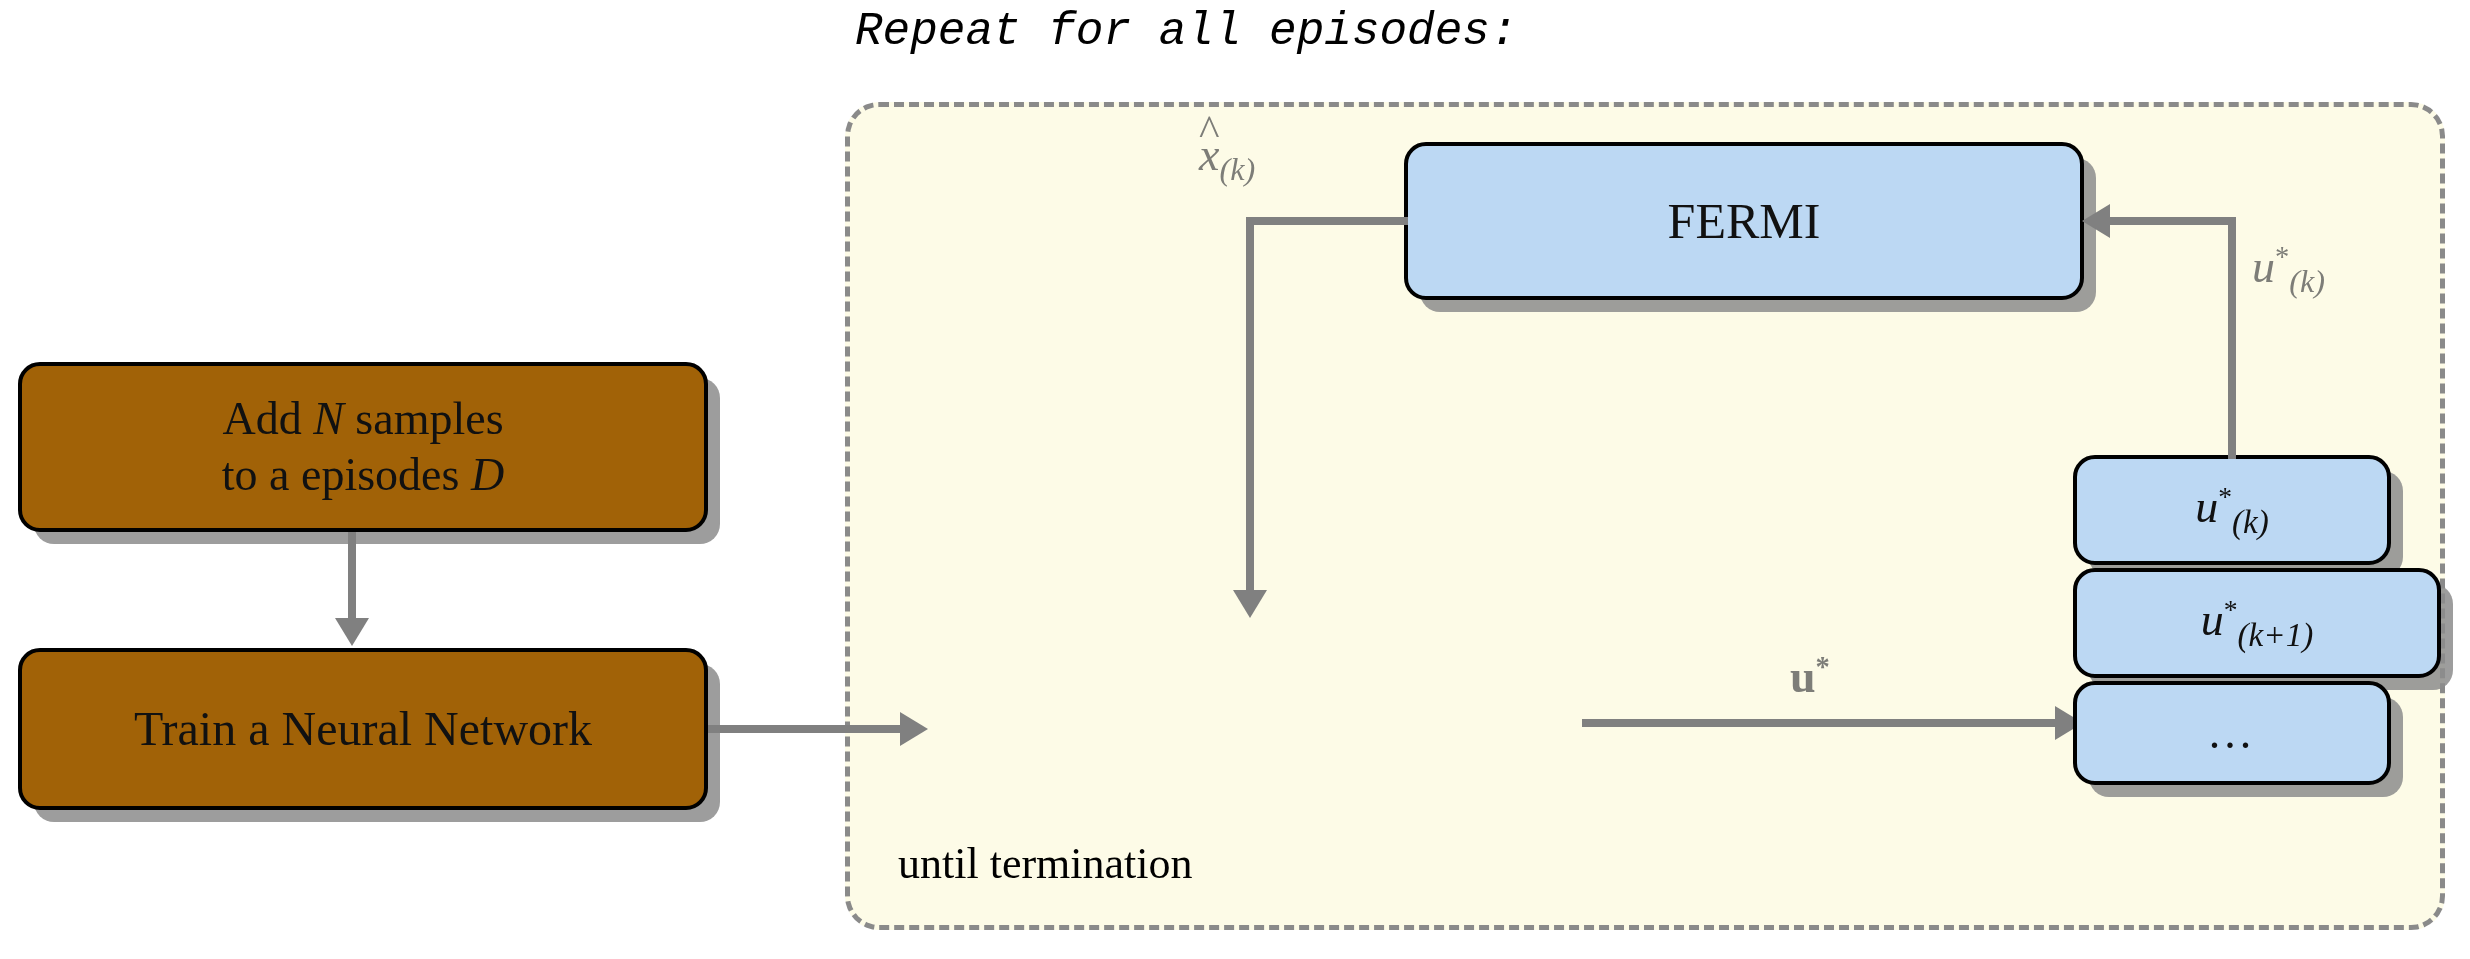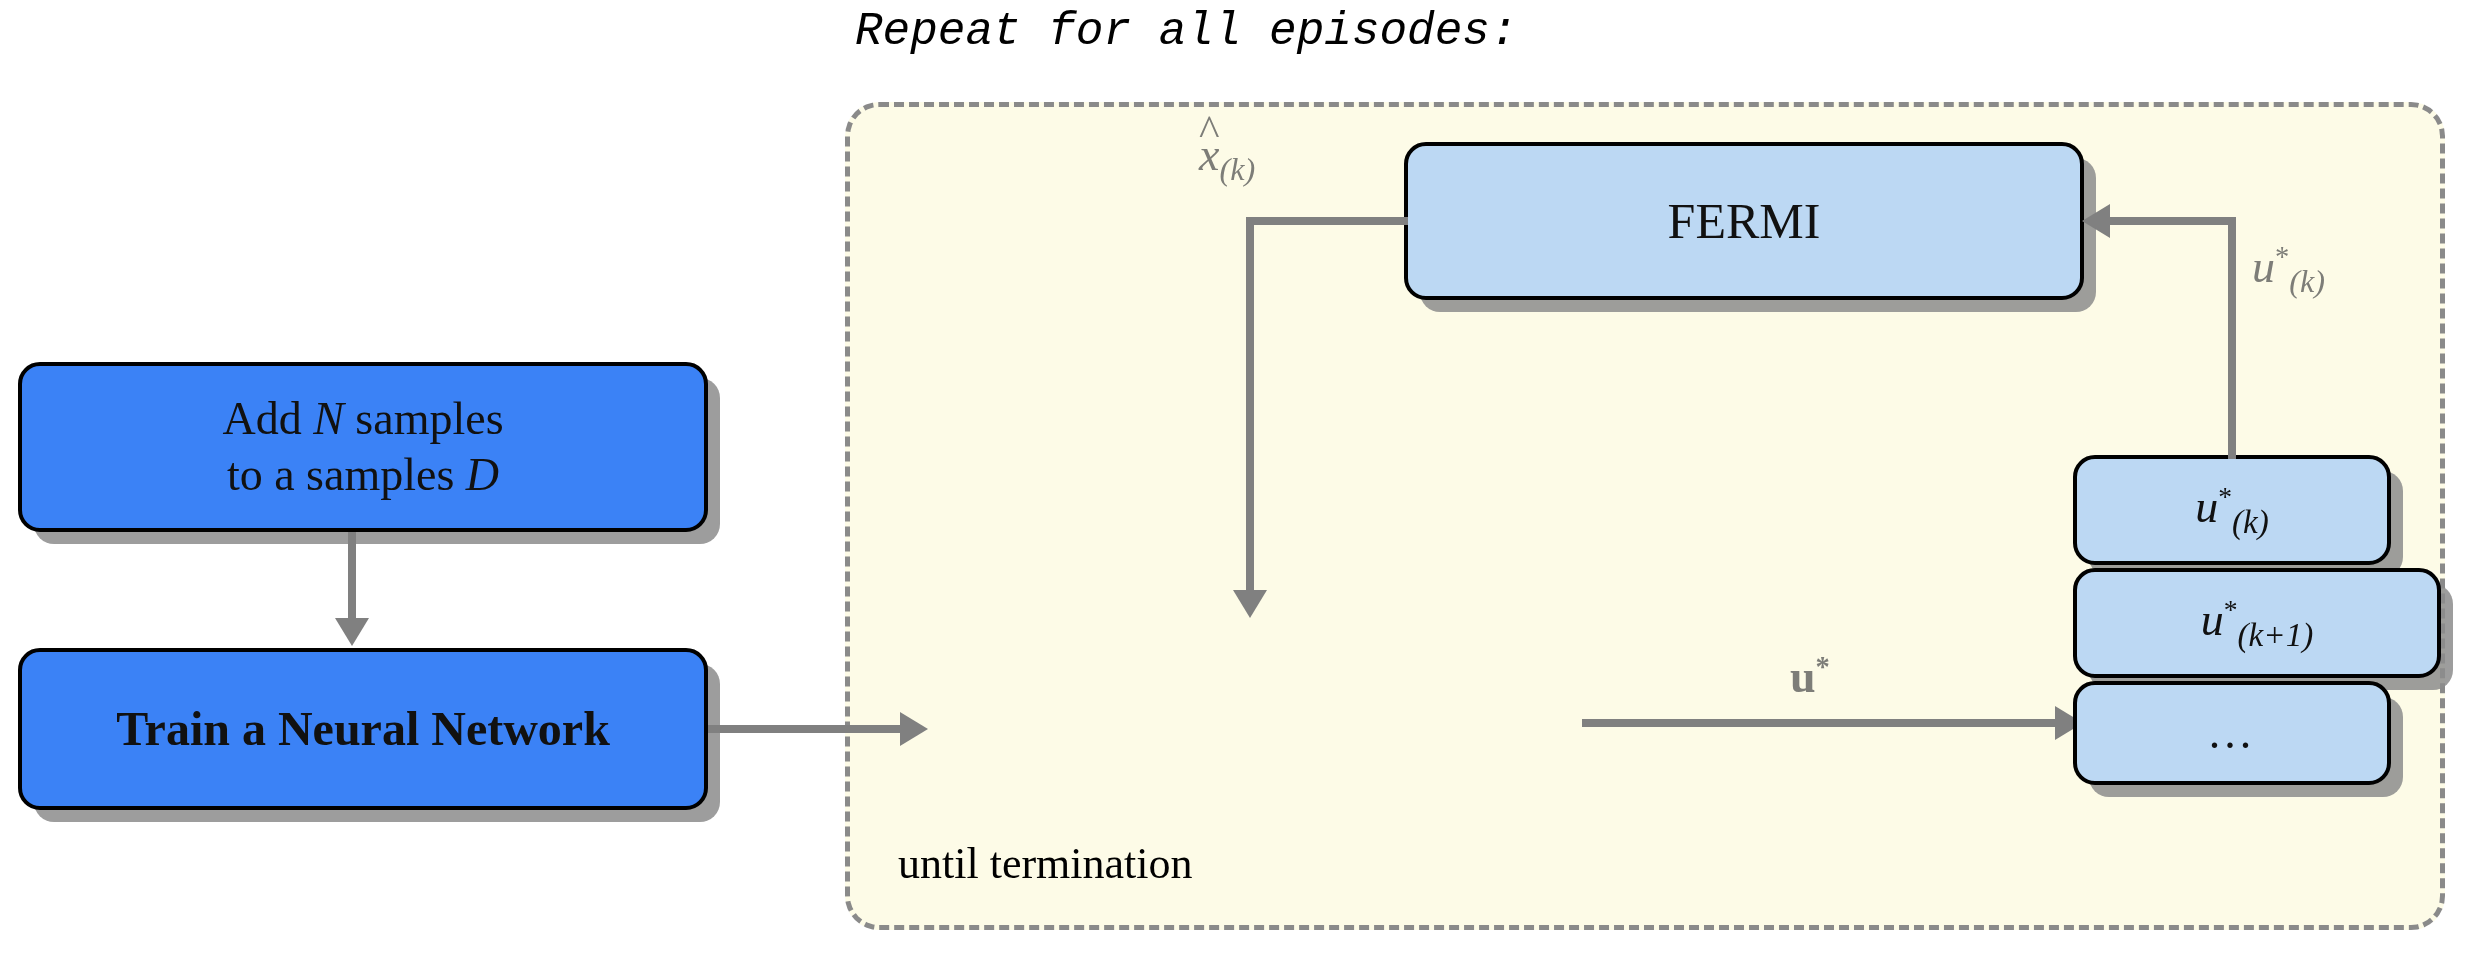--- a/index.html
+++ b/index.html
@@ -7,21 +7,21 @@
        font-family:"Liberation Serif","DejaVu Serif",serif;}
 
   #stage{position:absolute;left:0;top:0;width:2470px;height:959px;}
 
   
   .node{position:absolute;box-sizing:border-box;display:flex;
         align-items:center;justify-content:center;text-align:center;
         border:4px solid #000000;border-radius:22px;
         color:#111111;line-height:1.22;
         box-shadow:14px 14px 0px -2px rgba(140,140,140,0.85);}
-  .node.orange{background:#3b82f6;}
+  .node.orange{background:#a16207;}
   .node.blue{background:#bcd8f3;}
 
   .node .lbl{display:block;}
 
   
   #repeat-box{position:absolute;left:845px;top:102px;width:1600px;height:828px;
               background:#fdfbe7;border:5px dashed #8a8a8a;border-radius:34px;
               box-sizing:border-box;}
 
   
@@ -66,25 +66,25 @@
 
 <div id="stage">
 
   <div id="title">Repeat for all episodes:</div>
 
   <div id="repeat-box"></div>
 
   <div class="node orange" style="left:18px;top:362px;width:690px;height:170px;font-size:46px;">
     <span class="lbl">
       <span>Add </span><span class="italic-n">N</span><span> samples</span><br>
-      <span>to a samples </span><span class="cal">D</span>
+      <span>to a episodes </span><span class="cal">D</span>
     </span>
   </div>
 
-  <div class="node orange" style="left:18px;top:648px;width:690px;height:162px;font-size:48px;font-weight:bold;">
+  <div class="node orange" style="left:18px;top:648px;width:690px;height:162px;font-size:48px;">
     <span class="lbl">Train a Neural Network</span>
   </div>
 
   <div class="conn" style="left:348px;top:532px;width:8px;height:90px;"></div>
   <div class="arrow-d" style="left:335px;top:618px;"></div>
 
   <div class="conn" style="left:708px;top:725px;width:210px;height:8px;"></div>
   <div class="arrow-r" style="left:900px;top:712px;"></div>
 
   <div class="node blue" style="left:1404px;top:142px;width:680px;height:158px;font-size:50px;">

